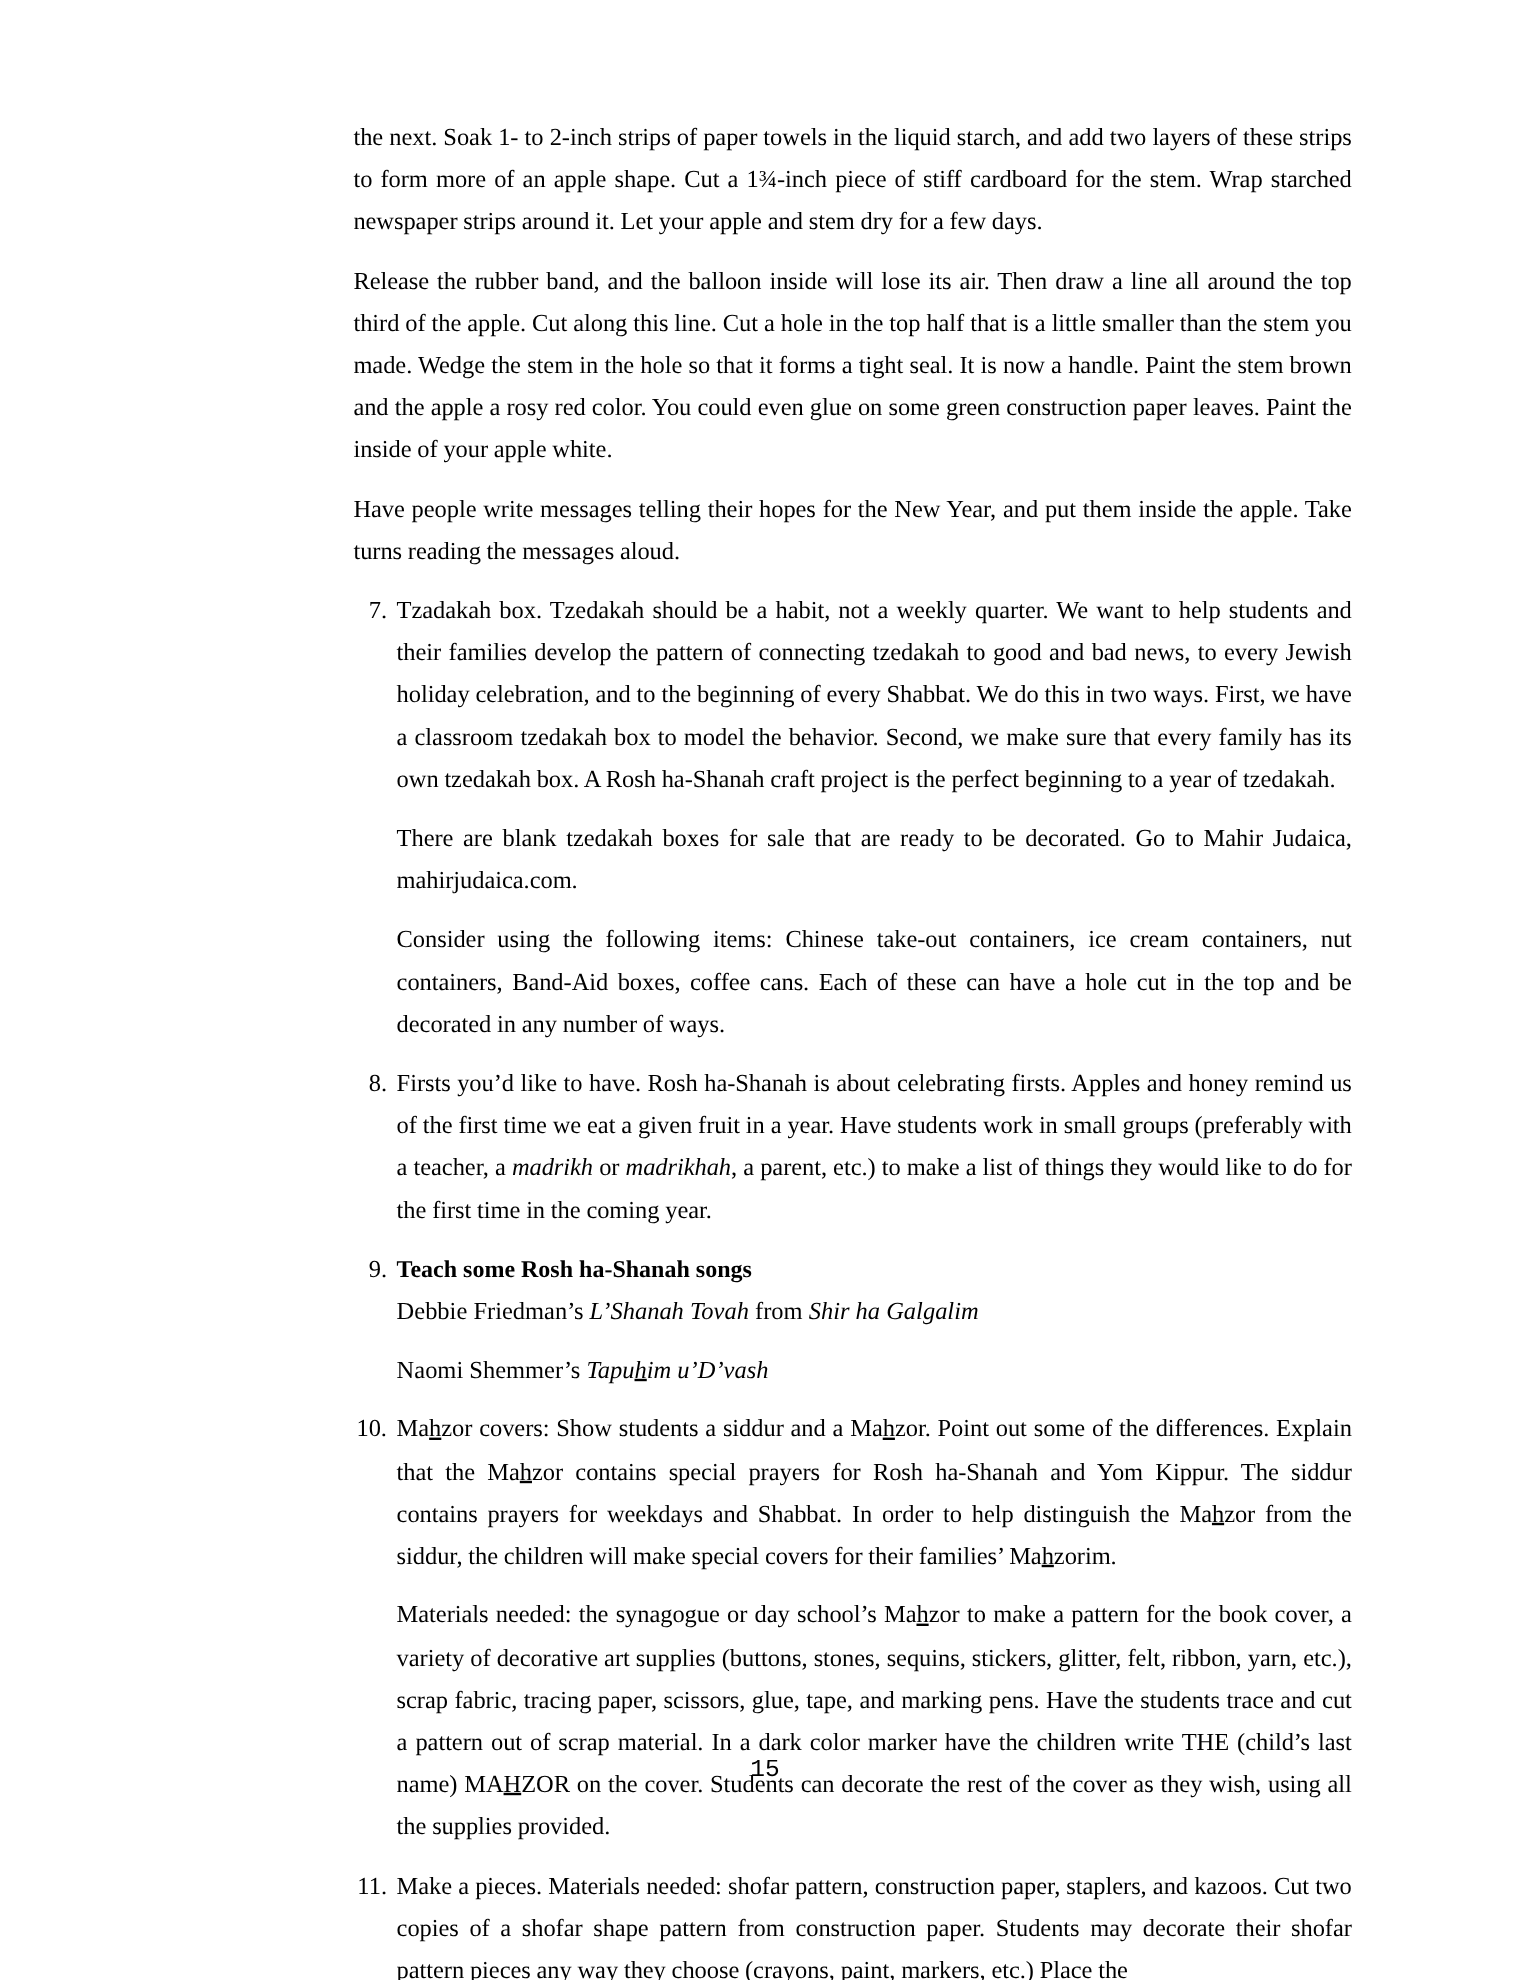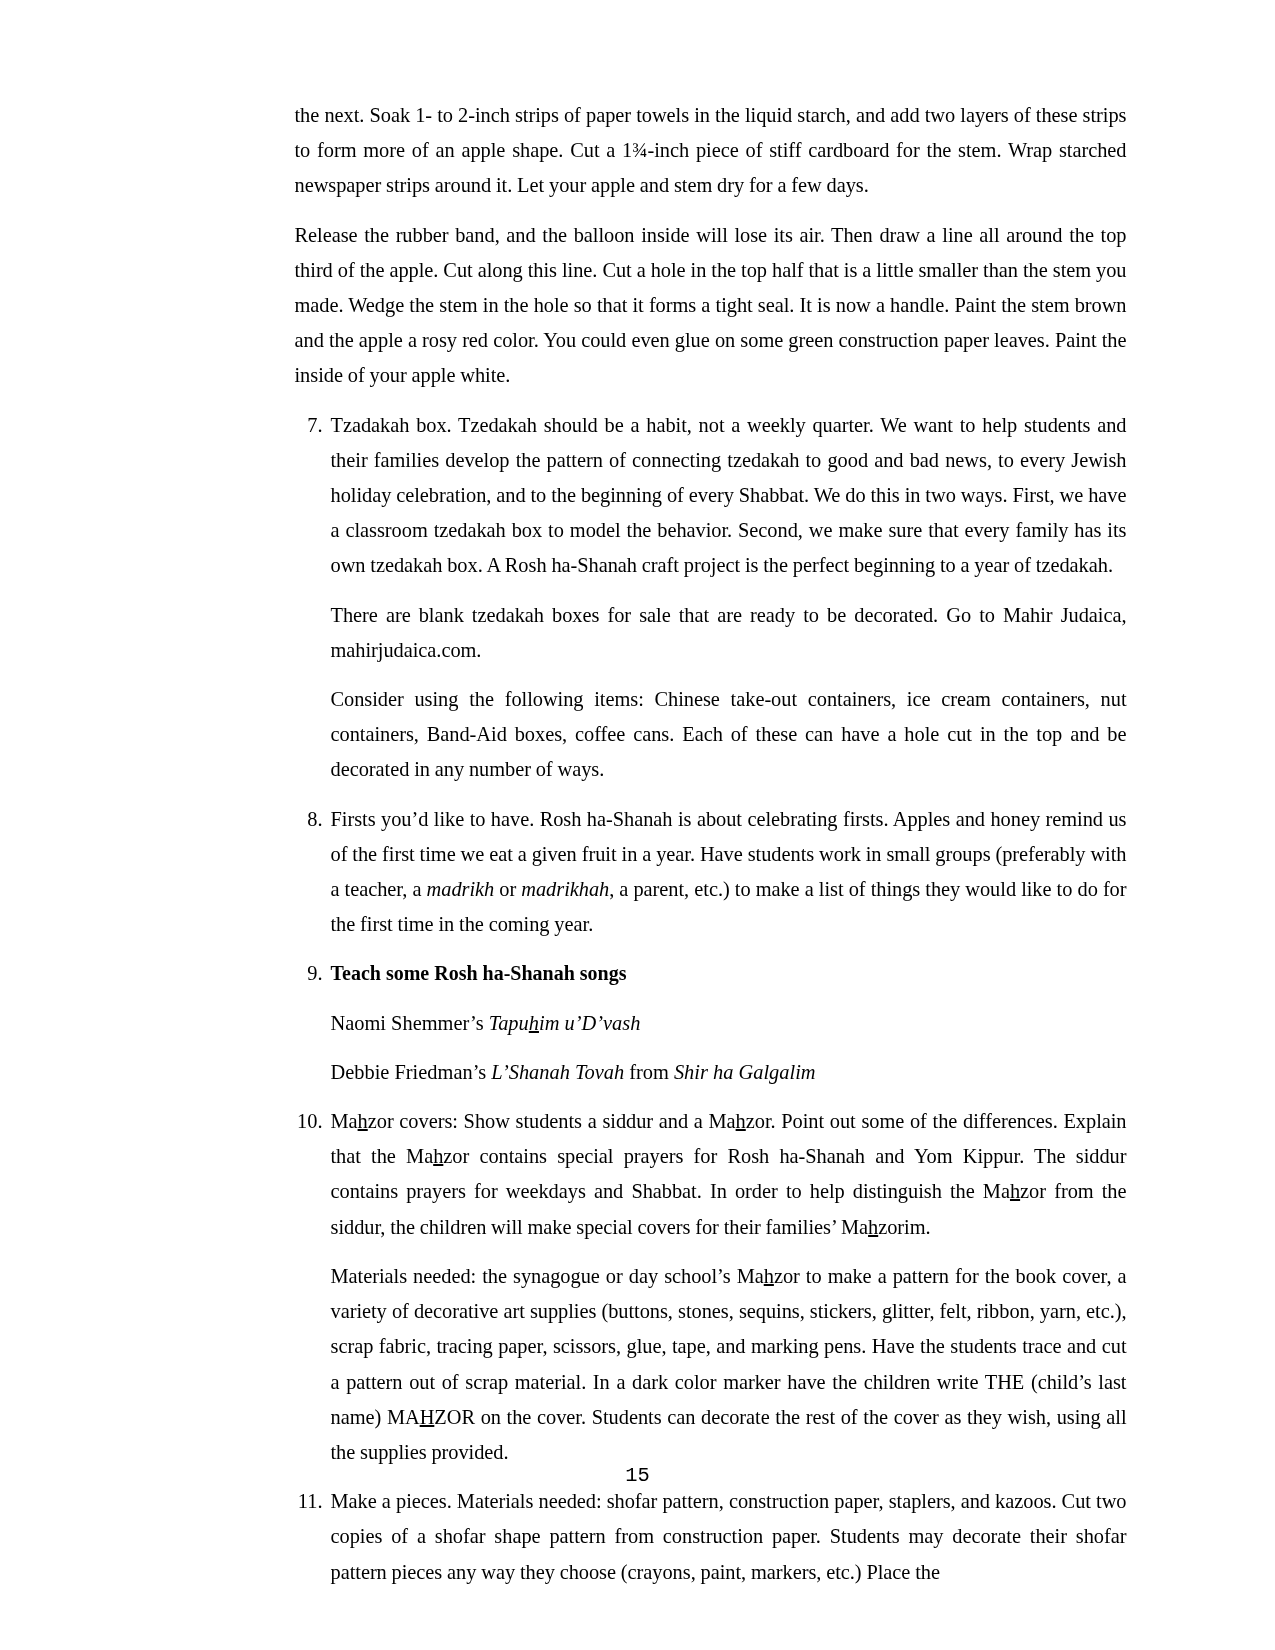--- a/index.html
+++ b/index.html
@@ -106,41 +106,42 @@
 </head>
 <body>
 
 <div class="page">
   <div class="content">
 
     <p class="body">the next. Soak 1- to 2-inch strips of paper towels in the liquid starch, and add two layers of these strips to form more of an apple shape. Cut a 1¾-inch piece of stiff cardboard for the stem. Wrap starched newspaper strips around it. Let your apple and stem dry for a few days.</p>
 
     <p class="body">Release the rubber band, and the balloon inside will lose its air. Then draw a line all around the top third of the apple. Cut along this line. Cut a hole in the top half that is a little smaller than the stem you made. Wedge the stem in the hole so that it forms a tight seal. It is now a handle. Paint the stem brown and the apple a rosy red color. You could even glue on some green construction paper leaves. Paint the inside of your apple white.</p>
 
+    <p class="body">Have people write messages telling their hopes for the New Year, and put them inside the apple. Take turns reading the messages aloud.</p>
 
     <ol class="items">
 
       <li class="item">
         <span class="num">7.</span>
         <p class="body"><strong class="runin">Tzadakah box.</strong><span> Tzedakah should be a habit, not a weekly quarter. We want to help students and their families develop the pattern of connecting tzedakah to good and bad news, to every Jewish holiday celebration, and to the beginning of every Shabbat. We do this in two ways. First, we have a classroom tzedakah box to model the behavior. Second, we make sure that every family has its own tzedakah box. A Rosh ha-Shanah craft project is the perfect beginning to a year of tzedakah.</span></p>
         <p class="body">There are blank tzedakah boxes for sale that are ready to be decorated. Go to Mahir Judaica, mahirjudaica.com.</p>
         <p class="body">Consider using the following items: Chinese take-out containers, ice cream containers, nut containers, Band-Aid boxes, coffee cans. Each of these can have a hole cut in the top and be decorated in any number of ways.</p>
       </li>
 
       <li class="item">
         <span class="num">8.</span>
         <p class="body"><strong class="runin">Firsts you’d like to have.</strong><span> Rosh ha-Shanah is about celebrating firsts. Apples and honey remind us of the first time we eat a given fruit in a year. Have students work in small groups (preferably with a teacher, a </span><em class="it">madrikh</em><span> or </span><em class="it">madrikhah</em><span>, a parent, etc.) to make a list of things they would like to do for the first time in the coming year.</span></p>
       </li>
 
       <li class="item">
         <span class="num">9.</span>
         <h3 class="heading">Teach some Rosh ha-Shanah songs</h3>
+        <p class="plain"><span>Debbie Friedman’s </span><em class="it">L’Shanah Tovah</em><span> from </span><em class="it">Shir ha Galgalim</em></p>
+
         <p class="plain" style="margin-top:14px;"><span>Naomi Shemmer’s </span><em class="it"><span>Tapu</span><span class="uh">h</span><span>im u’D’vash</span></em></p>
-
-        <p class="plain"><span>Debbie Friedman’s </span><em class="it">L’Shanah Tovah</em><span> from </span><em class="it">Shir ha Galgalim</em></p>
 
       </li>
 
       <li class="item">
         <span class="num">10.</span>
         <p class="body"><strong class="runin"><span>Ma</span><span class="uh">h</span><span>zor covers:</span></strong><span><span> Show students a siddur and a Ma</span><span class="uh">h</span><span>zor. Point out some of the differences. Explain that the Ma</span><span class="uh">h</span><span>zor contains special prayers for Rosh ha-Shanah and Yom Kippur. The siddur contains prayers for weekdays and Shabbat. In order to help distinguish the Ma</span><span class="uh">h</span><span>zor from the siddur, the children will make special covers for their families’ Ma</span><span class="uh">h</span><span>zorim.</span></span></p>
         <p class="body"><span><span>Materials needed: the synagogue or day school’s Ma</span><span class="uh">h</span><span>zor to make a pattern for the book cover, a variety of decorative art supplies (buttons, stones, sequins, stickers, glitter, felt, ribbon, yarn, etc.), scrap fabric, tracing paper, scissors, glue, tape, and marking pens. Have the students trace and cut a pattern out of scrap material. In a dark color marker have the children write THE (child’s last name) MA</span><span class="uh">H</span><span>ZOR on the cover. Students can decorate the rest of the cover as they wish, using all the supplies provided.</span></span></p>
       </li>
 
       <li class="item tail">

